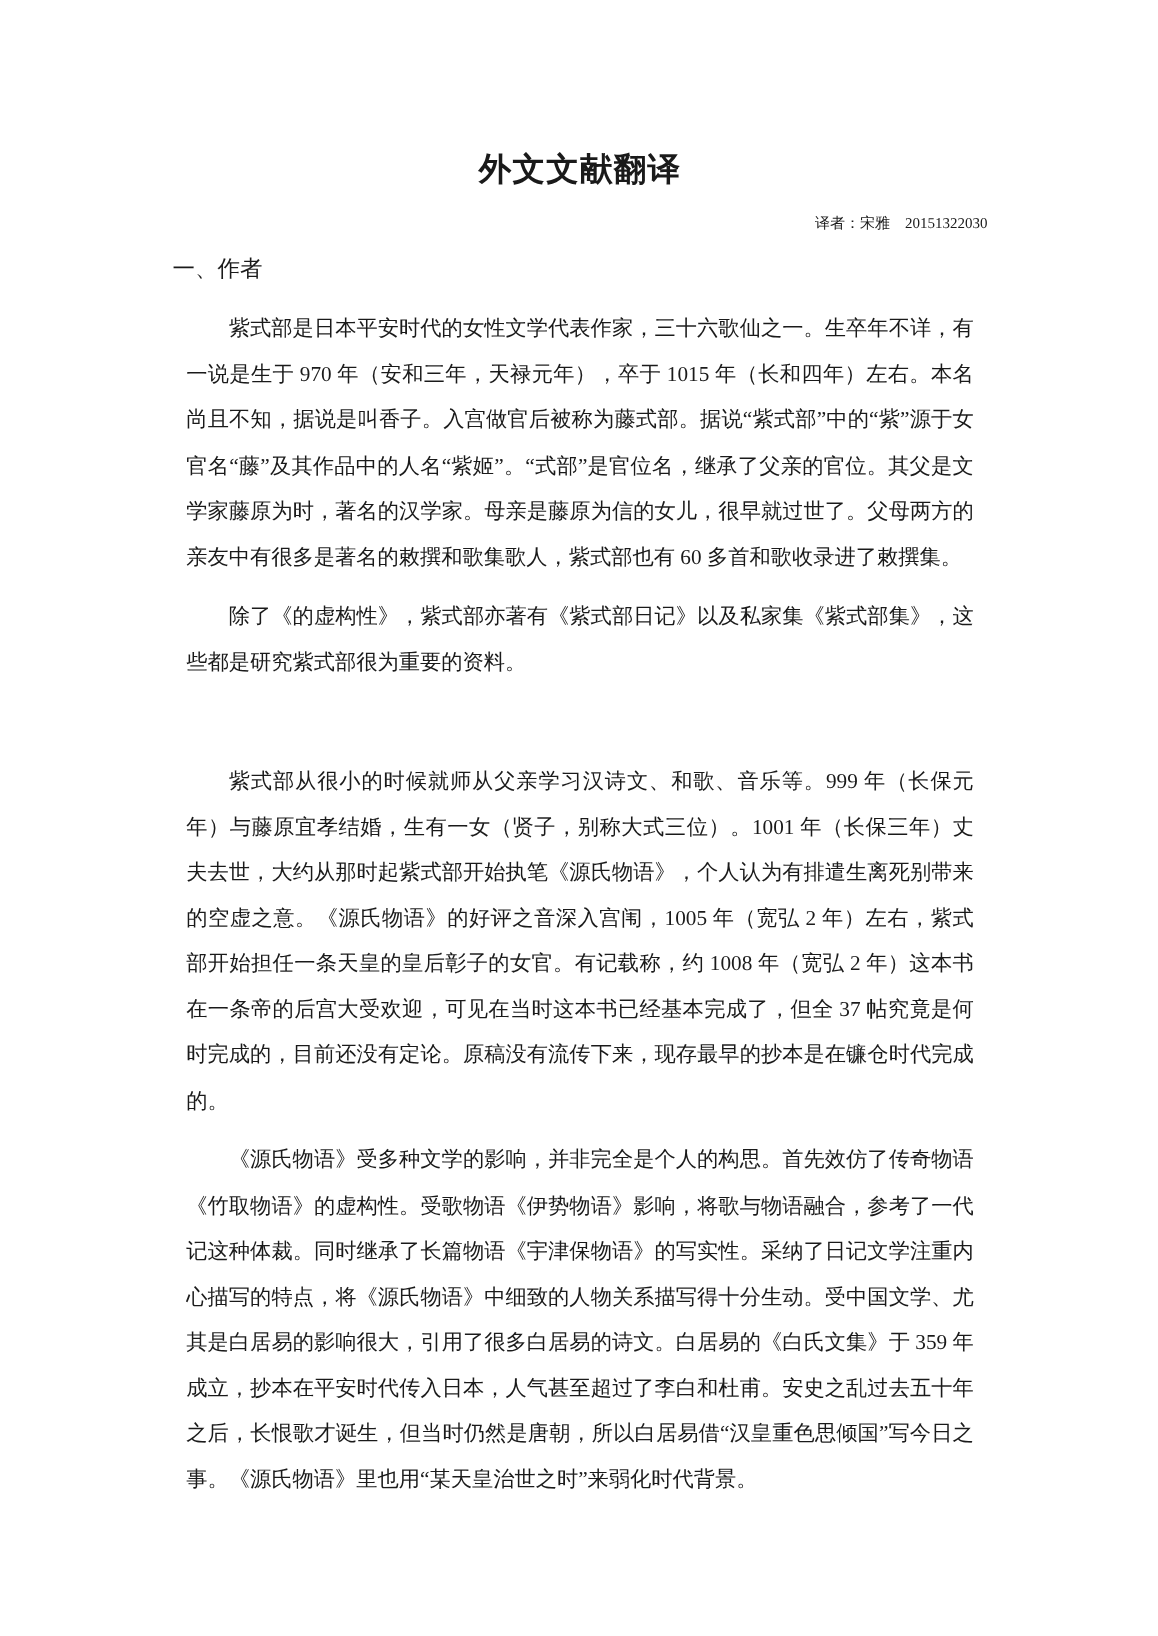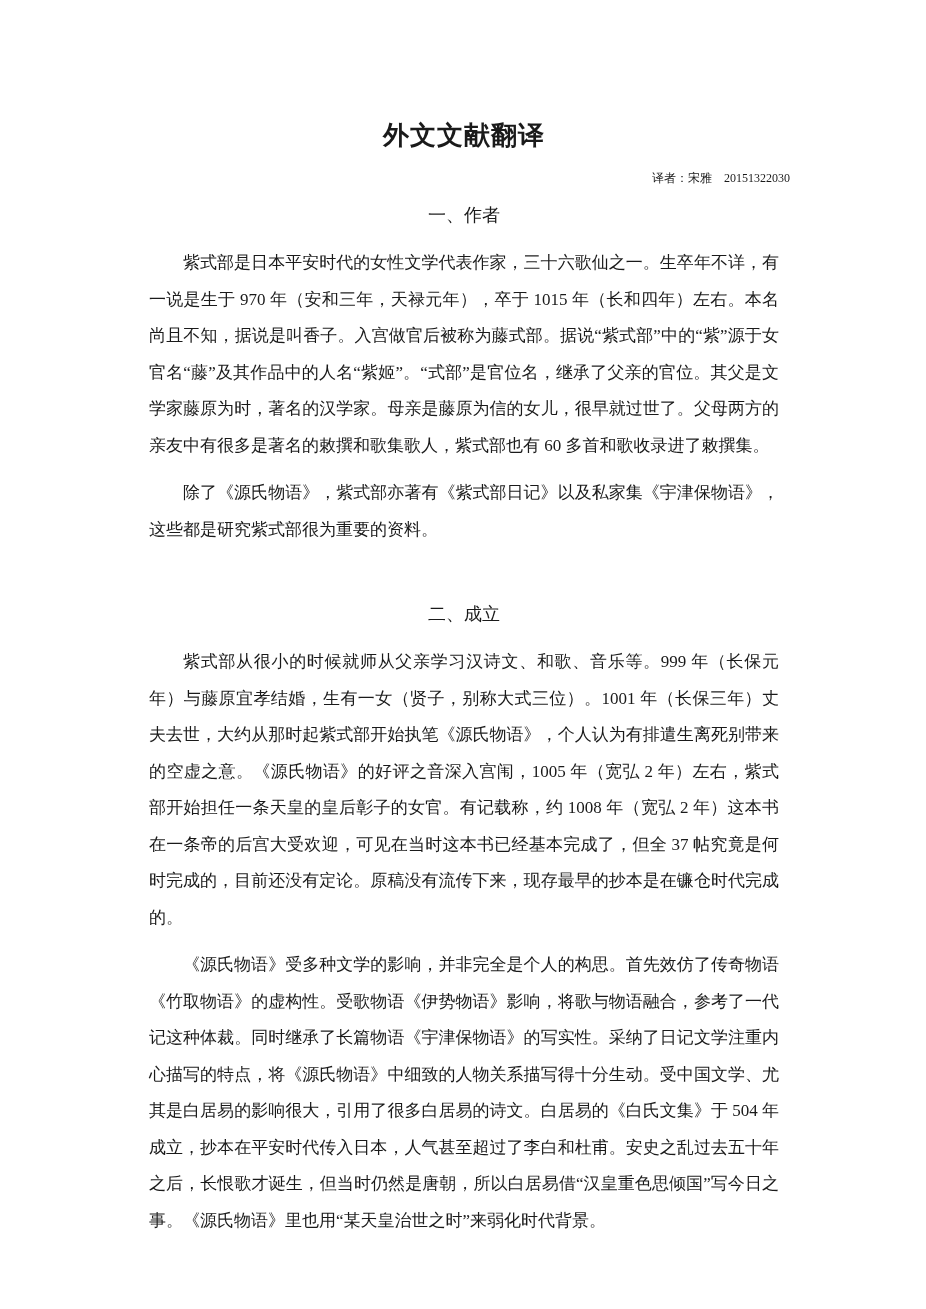--- a/index.html
+++ b/index.html
@@ -32,21 +32,21 @@
   .translator-line {
     font-size: 12px;
     line-height: 37px;
     text-align: right;
   }
   .section-heading {
     margin: 0;
     font-size: 18px;
     font-weight: normal;
     line-height: 37px;
-    text-align: center;
+    text-align: left;
   }
   .body-paragraph {
     margin: 11px;
     font-size: 17px;
     line-height: 36.5px;
     text-align: justify;
     text-indent: 2em;
     word-break: break-all;
   }
   .section-gap {
@@ -58,24 +58,23 @@
 
 <div class="page">
 
   <h1 class="doc-title">外文文献翻译</h1>
 
   <div class="translator-line">译者：宋雅　20151322030</div>
 
   <div class="section">
     <h2 class="section-heading">一、作者</h2>
     <p class="body-paragraph">紫式部是日本平安时代的女性文学代表作家，三十六歌仙之一。生卒年不详，有一说是生于 970 年（安和三年，天禄元年），卒于 1015 年（长和四年）左右。本名尚且不知，据说是叫香子。入宫做官后被称为藤式部。据说“紫式部”中的“紫”源于女官名“藤”及其作品中的人名“紫姬”。“式部”是官位名，继承了父亲的官位。其父是文学家藤原为时，著名的汉学家。母亲是藤原为信的女儿，很早就过世了。父母两方的亲友中有很多是著名的敕撰和歌集歌人，紫式部也有 60 多首和歌收录进了敕撰集。</p>
-    <p class="body-paragraph">除了《源氏物语》，紫式部亦著有《紫式部日记》以及私家集《宇津保物语》，这些都是研究紫式部很为重要的资料。</p>
+    <p class="body-paragraph">除了《的虚构性》，紫式部亦著有《紫式部日记》以及私家集《紫式部集》，这些都是研究紫式部很为重要的资料。</p>
   </div>
 
   <div class="section-gap"></div>
 
   <div class="section">
-    <h2 class="section-heading">二、成立</h2>
     <p class="body-paragraph">紫式部从很小的时候就师从父亲学习汉诗文、和歌、音乐等。999 年（长保元年）与藤原宜孝结婚，生有一女（贤子，别称大式三位）。1001 年（长保三年）丈夫去世，大约从那时起紫式部开始执笔《源氏物语》，个人认为有排遣生离死别带来的空虚之意。《源氏物语》的好评之音深入宫闱，1005 年（宽弘 2 年）左右，紫式部开始担任一条天皇的皇后彰子的女官。有记载称，约 1008 年（宽弘 2 年）这本书在一条帝的后宫大受欢迎，可见在当时这本书已经基本完成了，但全 37 帖究竟是何时完成的，目前还没有定论。原稿没有流传下来，现存最早的抄本是在镰仓时代完成的。</p>
-    <p class="body-paragraph">《源氏物语》受多种文学的影响，并非完全是个人的构思。首先效仿了传奇物语《竹取物语》的虚构性。受歌物语《伊势物语》影响，将歌与物语融合，参考了一代记这种体裁。同时继承了长篇物语《宇津保物语》的写实性。采纳了日记文学注重内心描写的特点，将《源氏物语》中细致的人物关系描写得十分生动。受中国文学、尤其是白居易的影响很大，引用了很多白居易的诗文。白居易的《白氏文集》于 504 年成立，抄本在平安时代传入日本，人气甚至超过了李白和杜甫。安史之乱过去五十年之后，长恨歌才诞生，但当时仍然是唐朝，所以白居易借“汉皇重色思倾国”写今日之事。《源氏物语》里也用“某天皇治世之时”来弱化时代背景。</p>
+    <p class="body-paragraph">《源氏物语》受多种文学的影响，并非完全是个人的构思。首先效仿了传奇物语《竹取物语》的虚构性。受歌物语《伊势物语》影响，将歌与物语融合，参考了一代记这种体裁。同时继承了长篇物语《宇津保物语》的写实性。采纳了日记文学注重内心描写的特点，将《源氏物语》中细致的人物关系描写得十分生动。受中国文学、尤其是白居易的影响很大，引用了很多白居易的诗文。白居易的《白氏文集》于 359 年成立，抄本在平安时代传入日本，人气甚至超过了李白和杜甫。安史之乱过去五十年之后，长恨歌才诞生，但当时仍然是唐朝，所以白居易借“汉皇重色思倾国”写今日之事。《源氏物语》里也用“某天皇治世之时”来弱化时代背景。</p>
   </div>
 
 </div>
 
 </body></html>

